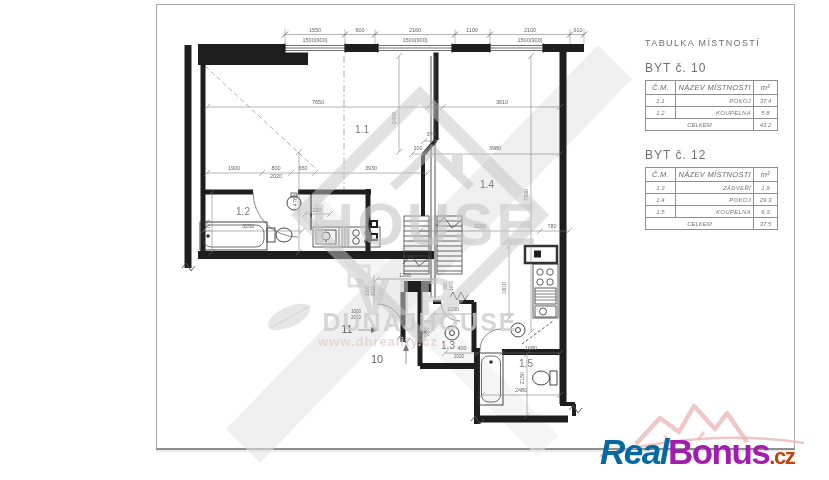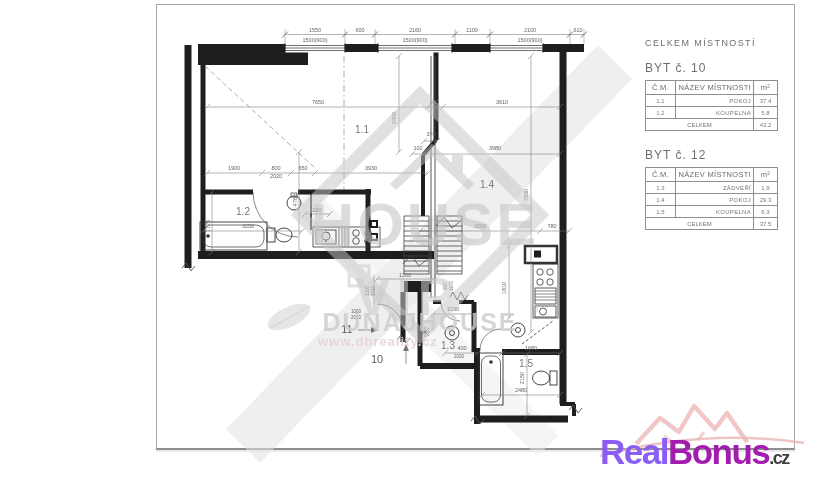--- a/index.html
+++ b/index.html
@@ -11,34 +11,34 @@
   svg text{font-family:"Liberation Sans",sans-serif;}
   .plan-svg{position:absolute;left:0;top:0;}
   .wm-svg{position:absolute;left:0;top:0;pointer-events:none;}
   
   .tables{position:absolute;left:645px;top:38px;width:133px;color:#6a6a6a;}
   .tbl-title{font-size:9px;letter-spacing:1.4px;color:#6f6f6f;margin-bottom:13px;}
   .tbl-sub{font-size:12px;letter-spacing:1px;color:#6f6f6f;margin-bottom:5px;}
   .b2{margin-top:17px;}
   table{border-collapse:collapse;width:100%;table-layout:fixed;}
   td{border:1px solid #8f8f8f;font-size:6px;color:#787878;padding:0 2px;height:11px;
-     white-space:nowrap;overflow:hidden;}
+     white-space:nowrap;overflow:hidden;font-style:italic;}
   tr.hdr td{font-size:7.5px;height:13px;letter-spacing:.3px;color:#6a6a6a;}
   td.c1{width:25px;text-align:center;}
   td.c3{width:19px;text-align:center;margin-left:40px;}
   td.num{text-align:center;}
   td.nm{text-align:right;letter-spacing:.3px;}
   tr.tot td{text-align:center;}
   
   .rb{position:absolute;left:594px;top:398px;width:235px;height:82px;}
   .rb-text{position:absolute;left:6px;top:36px;font-weight:bold;font-size:35px;
            letter-spacing:-1.5px;white-space:nowrap;line-height:1;}
-  .rb-real{color:#8b5cf6;}
+  .rb-real{color:#0369a1;font-style:italic;}
   .rb-bonus{color:#a21caf;}
-  .rb-cz{color:#404040;font-size:18px;}
+  .rb-cz{color:#c2410c;font-size:22px;}
 </style>
 </head>
 <body>
 
 <div class="frame"></div>
 
 <svg class="wm-svg" width="829" height="480">
   <line x1="615" y1="62" x2="243" y2="446" stroke="#e3e3e3" stroke-width="48" opacity="0.55"></line>
   <line x1="302" y1="198" x2="548" y2="446" stroke="#ececec" stroke-width="30" opacity="0.5"></line>
 </svg>
@@ -276,21 +276,21 @@
   <g opacity="0.75">
     <ellipse cx="289" cy="317" rx="23" ry="10" transform="rotate(-25 289 317)" fill="#dedede"></ellipse>
     <path d="M270,328 Q290,318 310,306" stroke="#cfcfcf" stroke-width="2" fill="none"></path>
   </g>
   <text x="420" y="331" font-size="25" font-weight="bold" fill="#cdcdcd" opacity="0.8" text-anchor="middle" letter-spacing="2">DUNAJHOUSE</text>
   <text x="534" y="312" font-size="8" fill="#cdcdcd" opacity="0.8">®</text>
   <text x="378" y="346" font-size="13" font-weight="bold" fill="#e6d2d2" opacity="0.85" text-anchor="middle" letter-spacing="1">www.dhreality.cz</text>
 </svg>
 
 <div class="tables">
-  <div class="tbl-title">CELKEM MÍSTNOSTÍ</div>
+  <div class="tbl-title">TABULKA MÍSTNOSTÍ</div>
 
   <div class="tbl-sub">BYT č. 10</div>
   <table>
     <tbody>
         <tr class="hdr">
       <td class="c1">Č.M.</td>
       <td class="nm">NÁZEV MÍSTNOSTI</td>
       <td class="c3">m²</td>
     </tr>
     <tr>

